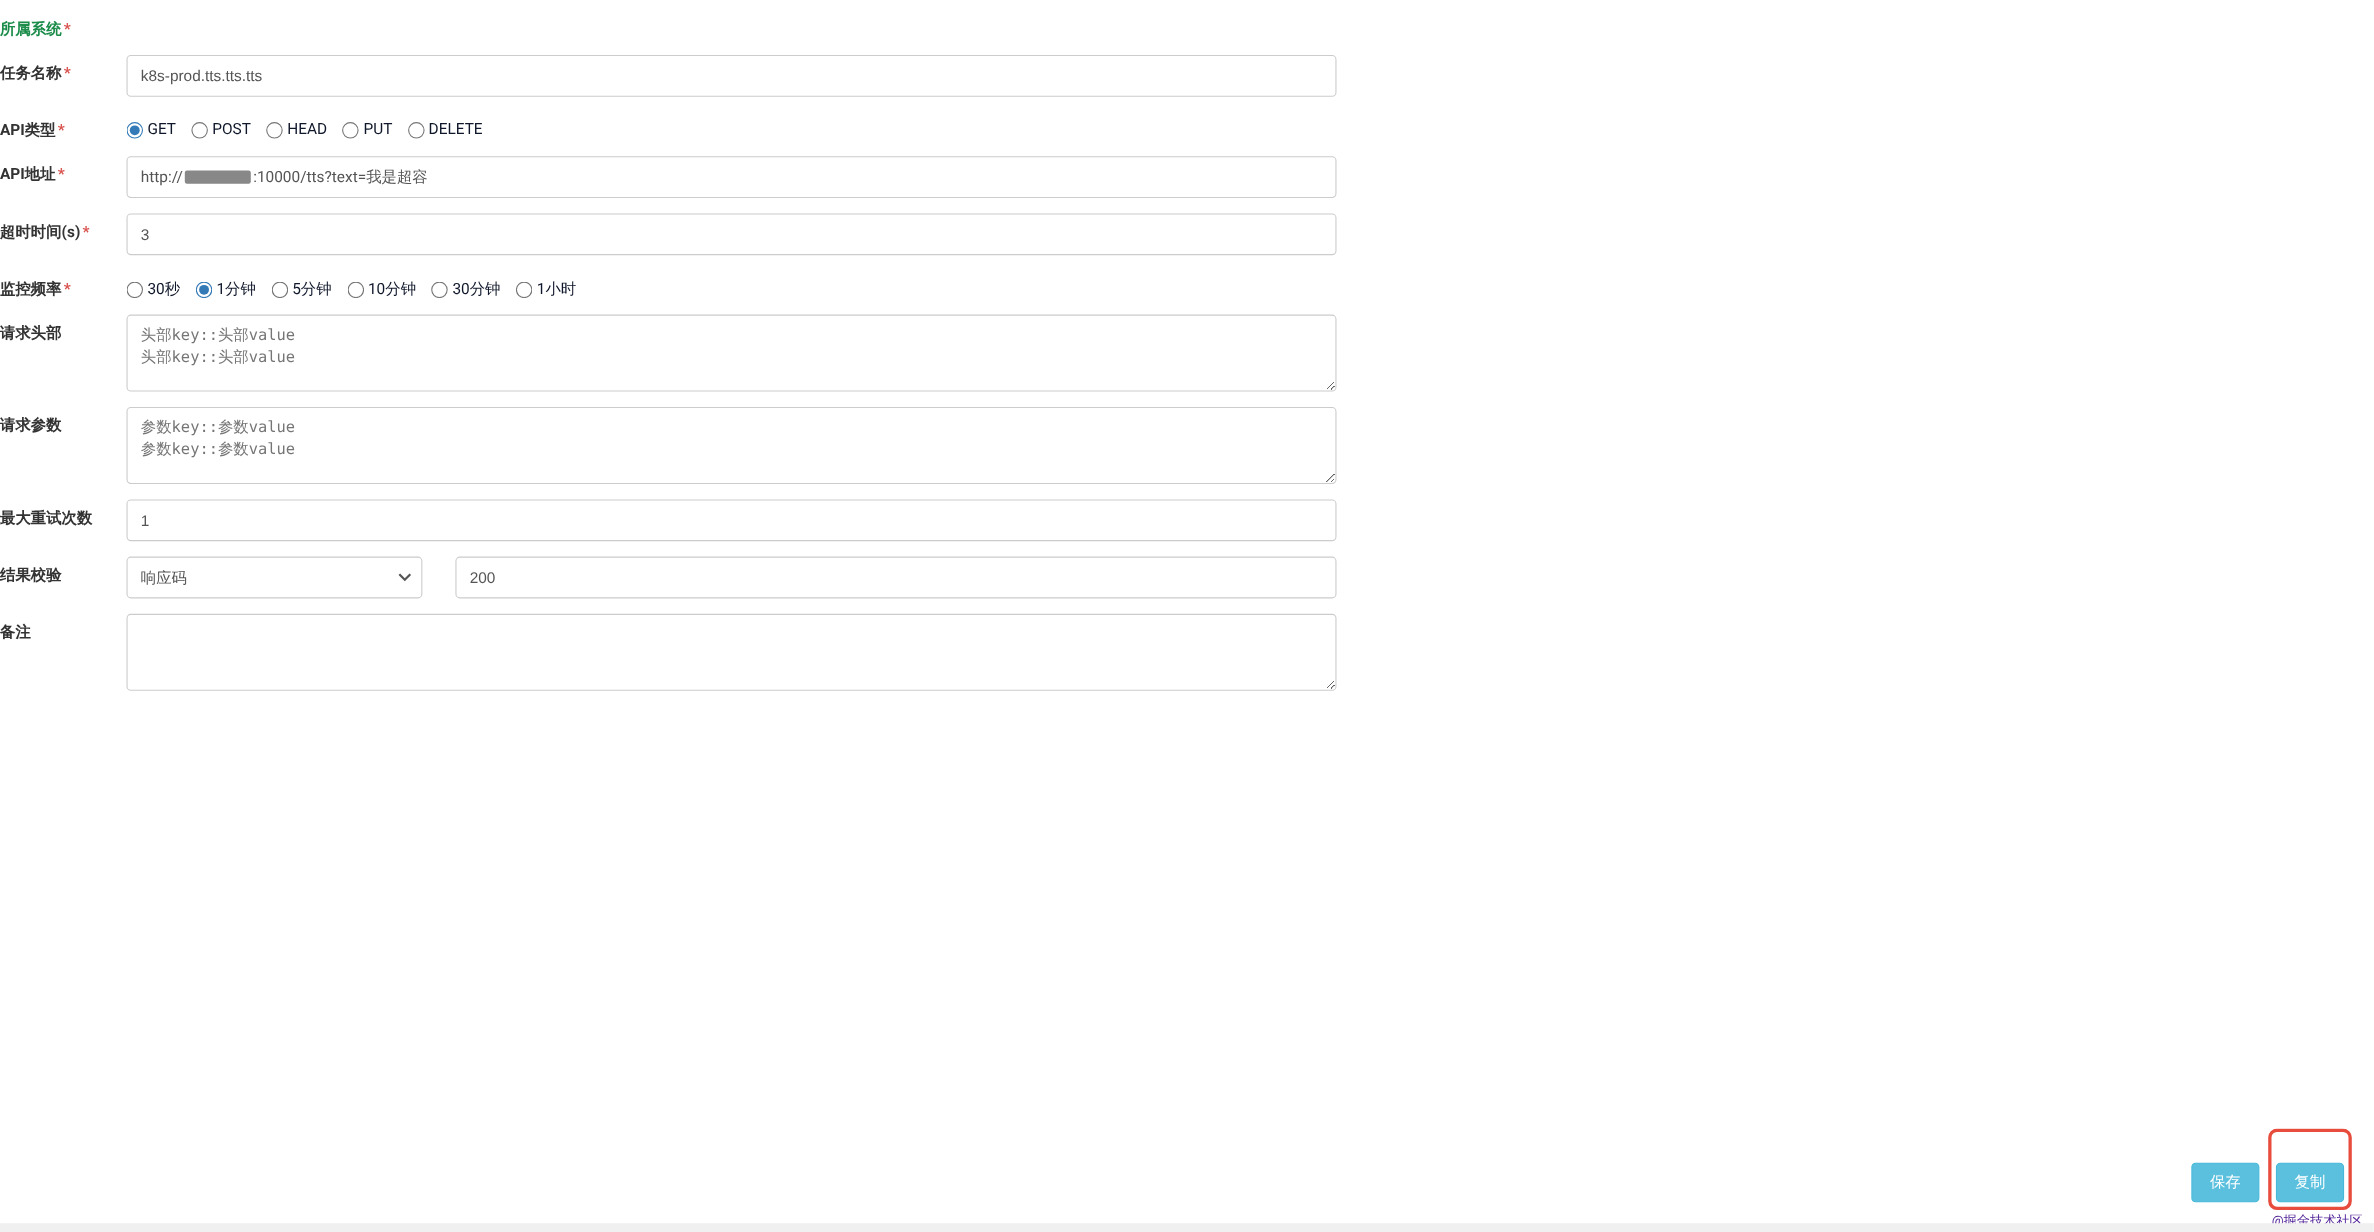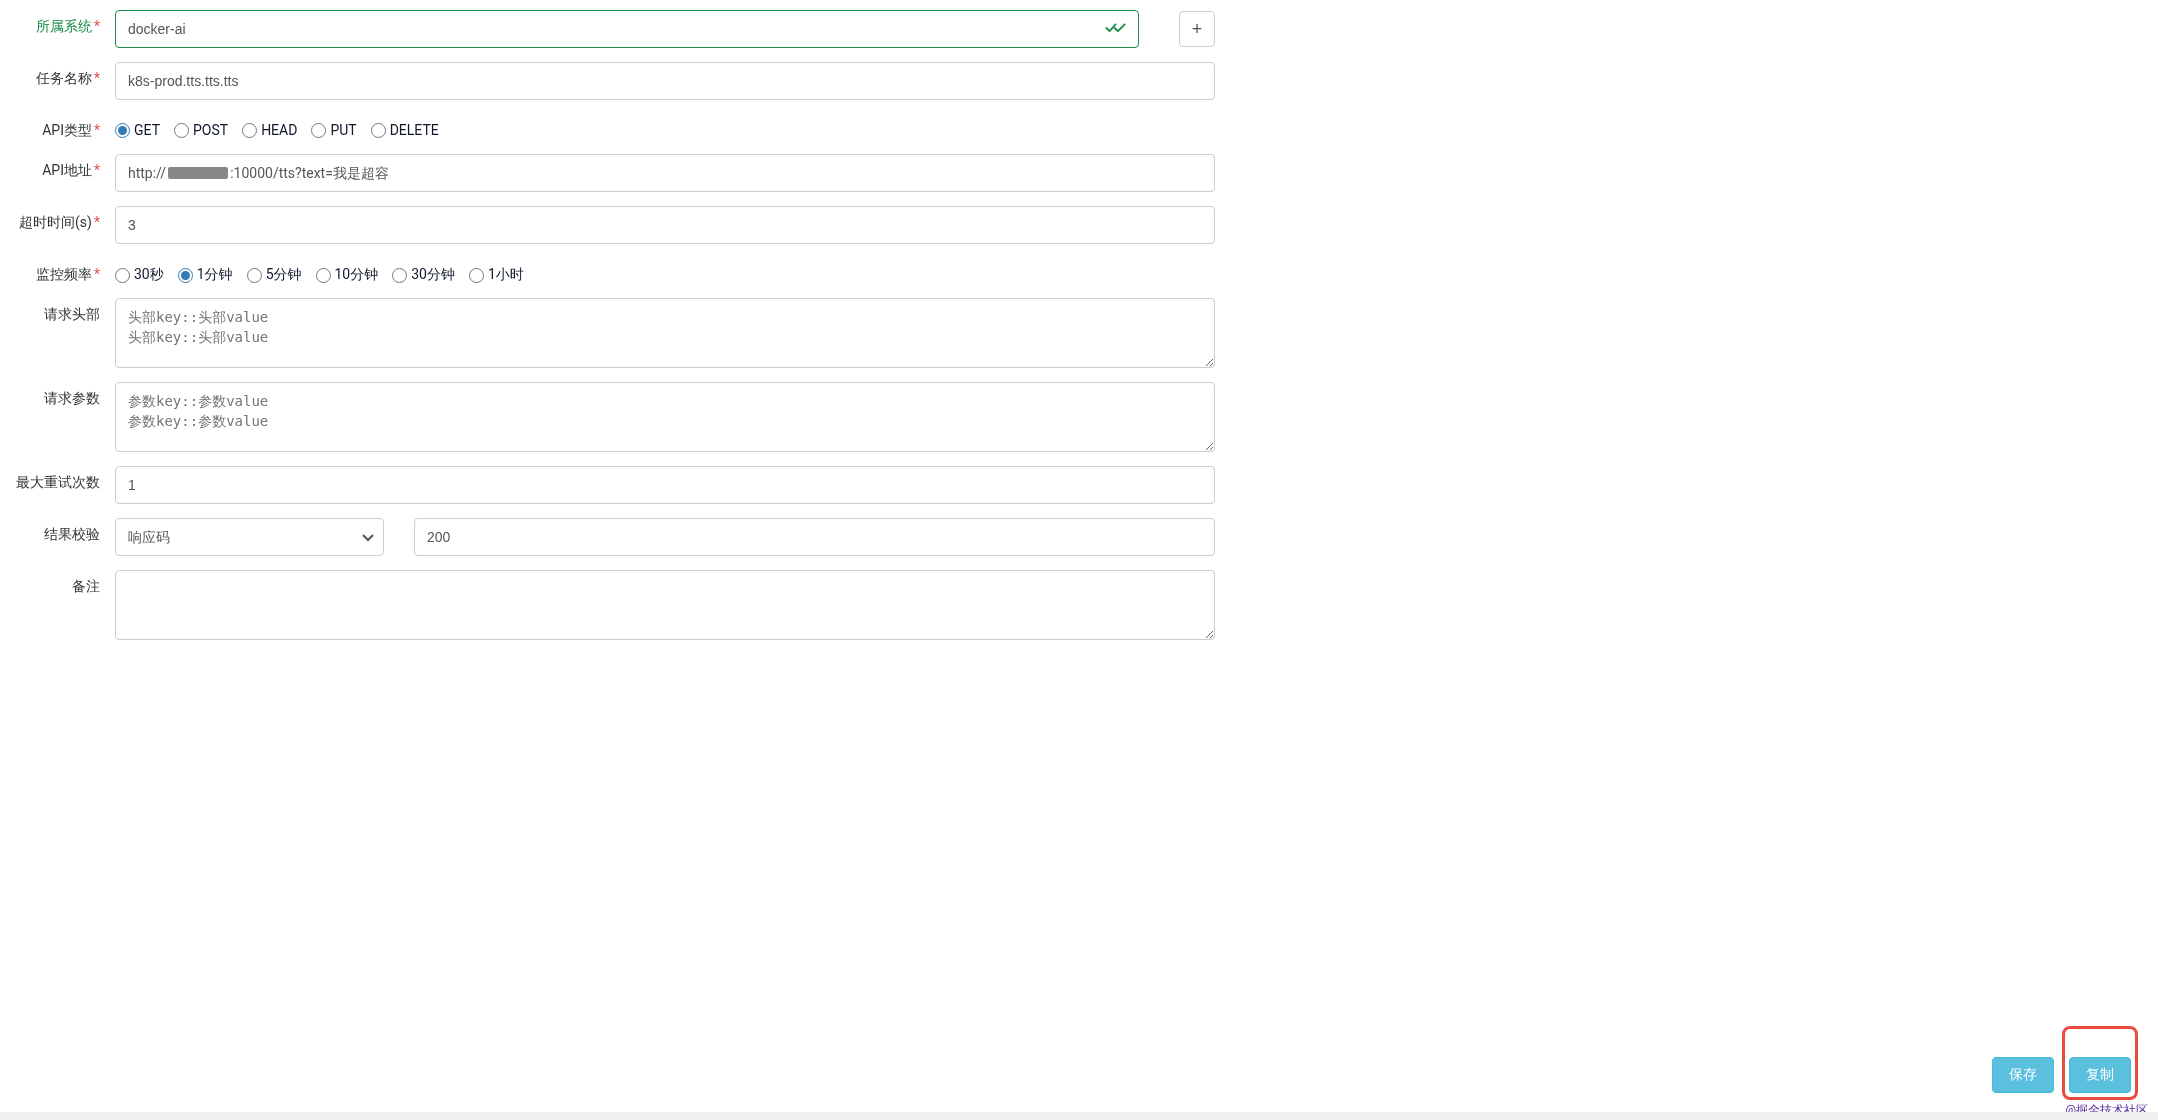--- a/index.html
+++ b/index.html
@@ -19,26 +19,26 @@
       padding-bottom: 100px;
     }
     .form-row {
       display: flex;
       align-items: flex-start;
       margin-bottom: 14px;
       padding-right: 20px;
     }
     .form-label {
       width: 115px;
-      text-align: right;
       padding-right: 15px;
       padding-top: 8px;
       font-size: 14px;
       color: #333;
       flex-shrink: 0;
+      font-weight: bold;
     }
     .form-label.green {
       color: #1b8c4a;
     }
     .required {
       color: #d9534f;
       margin-left: 2px;
     }
     .form-control-wrapper {
       flex: 1;
@@ -204,32 +204,20 @@
     }
   </style>
 </head>
 <body>
 
 <div class="form-container">
 
   <div class="form-row">
     <div class="form-label green">
       <span>所属系统</span><span class="required">*</span>
-    </div>
-    <div class="form-control-wrapper">
-      <div class="input-with-icon">
-        <input type="text" class="form-control green-border" value="docker-ai" style="">
-        <span class="check-icon">
-          <svg viewBox="0 0 24 12">
-            <path d="M1 6 L5 10 L12 2" stroke="#1b8c4a" stroke-width="2" fill="none"></path>
-            <path d="M10 6 L14 10 L22 2" stroke="#1b8c4a" stroke-width="2" fill="none"></path>
-          </svg>
-        </span>
-      </div>
-      <button class="btn-add">+</button>
     </div>
   </div>
 
   <div class="form-row">
     <div class="form-label">
       <span>任务名称</span><span class="required">*</span>
     </div>
     <div class="form-control-wrapper">
       <input type="text" class="form-control" value="k8s-prod.tts.tts.tts" style="">
     </div>

